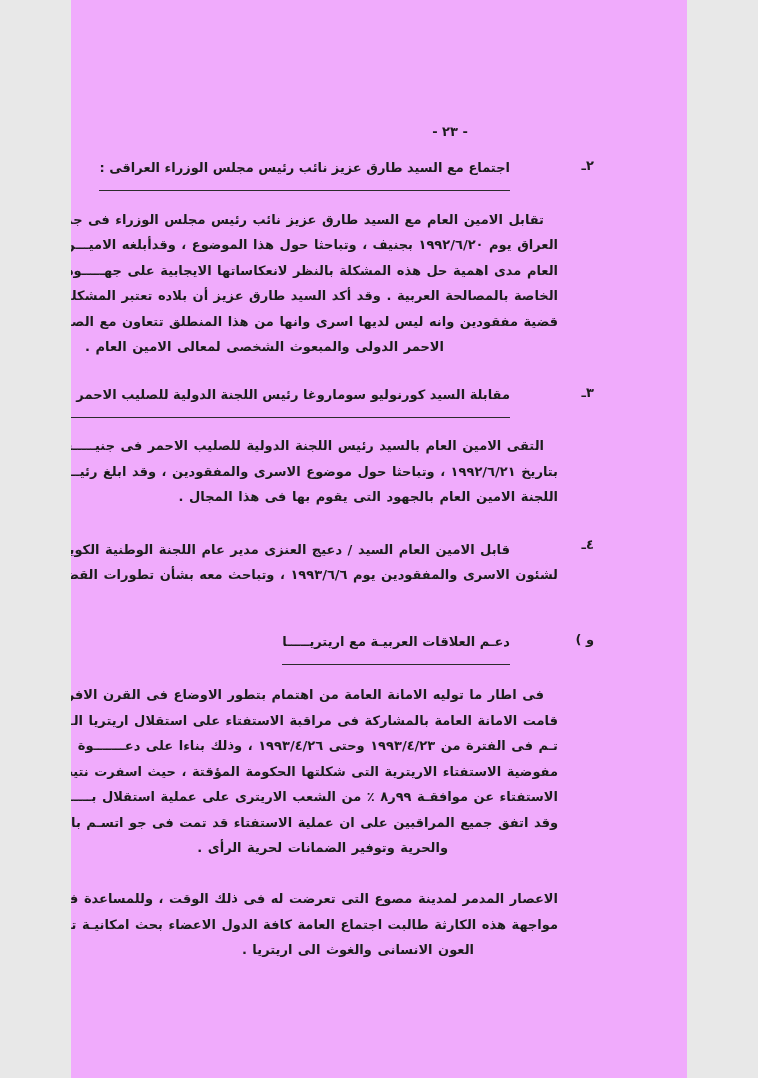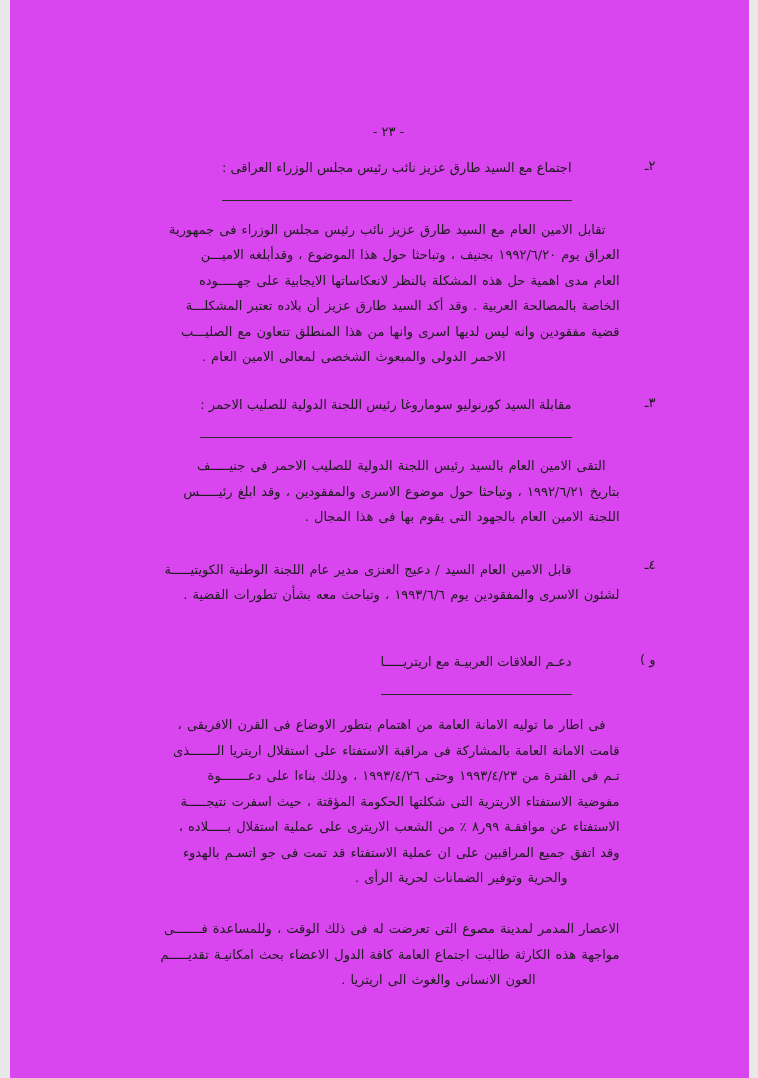--- a/index.html
+++ b/index.html
@@ -1,22 +1,22 @@
 <!DOCTYPE html>
 <html lang="ar" dir="rtl"><head>
 <meta charset="utf-8">
 <style>
   html,body{margin:0;padding:0;background:#e8e8e8;}
   #page{
     position:relative;
-    width:739px;height:1078px;
+    width:616px;height:1078px;
     margin:0 auto;
-    background:#d946ef;
+    background:#f0abfc;
     font-family:"DejaVu Sans",sans-serif;
-    font-weight:normal;
+    font-weight:bold;
     color:#1c1c1c;
     direction:rtl;
     overflow:hidden;
   }
   #page-number{
     position:absolute;
     top:124px;left:0;
     width:758px;
     text-align:center;
     font-size:13px;
@@ -28,36 +28,36 @@
     right:93px;
     width:566px;
     font-size:13px;
   }
   .sec{margin:0;}
   .sec-head{display:flex;align-items:flex-start;}
   .marker{flex:0 0 36px;white-space:nowrap;padding-left:48px;}
   .head-text{
     display:inline-block;
     border-bottom:1.5px solid #2b2b2b;
-    padding-bottom:22px;
+    padding-bottom:12px;
     white-space:nowrap;
   }
   .para{width:527px;margin-right:36px;}
   .line{
     text-align:right;
     line-height:25.4px;
     white-space:nowrap;
     word-spacing:1px;
   }
   .ind{padding-left:0;}
   .ind::before{content:"";display:inline-block;width:14px;}
   
   .sh114{margin-right:114px;}
   .sh150{}
-  .sh110{margin-right:52px;}
+  .sh110{margin-right:110px;}
   .sh196{margin-right:84px;}
   .mt-s2p{margin-top:16px;}
   .mt-s3{margin-top:26px;}
   .mt-s3p{margin-top:15px;}
   .mt-s4{margin-top:27px;}
   .mt-s4l2{margin-top:0px;}
   .mt-w{margin-top:45px;}
   .mt-wp1{margin-top:17px;}
   .mt-wp2{margin-top:26px;}
   .headline{line-height:20px;}

